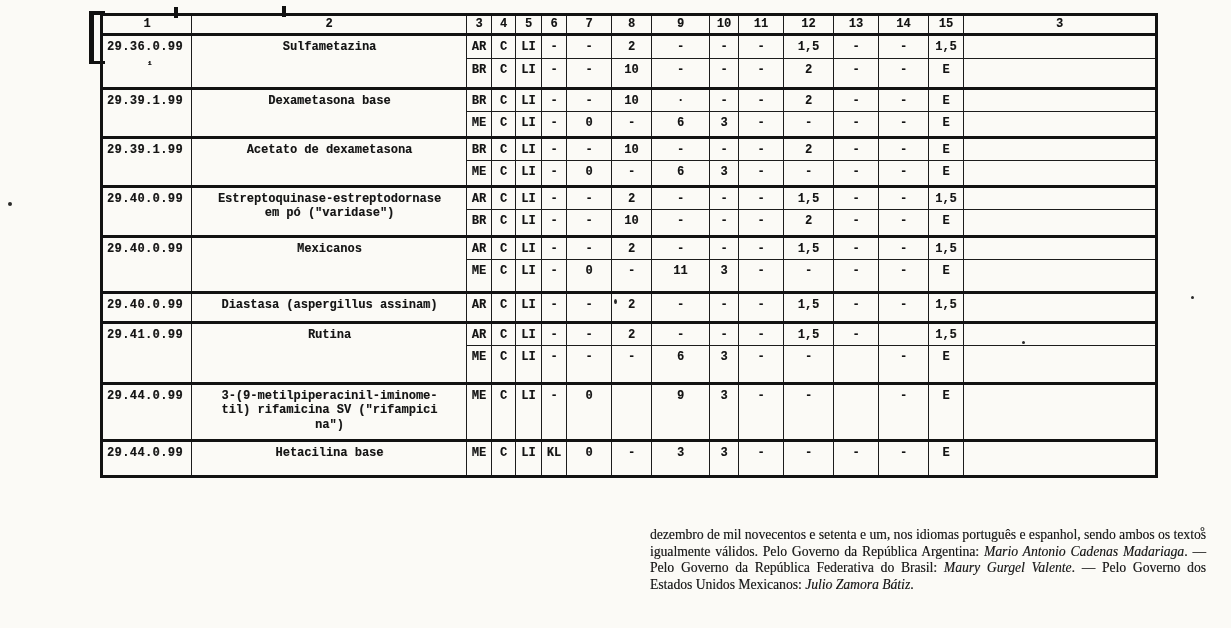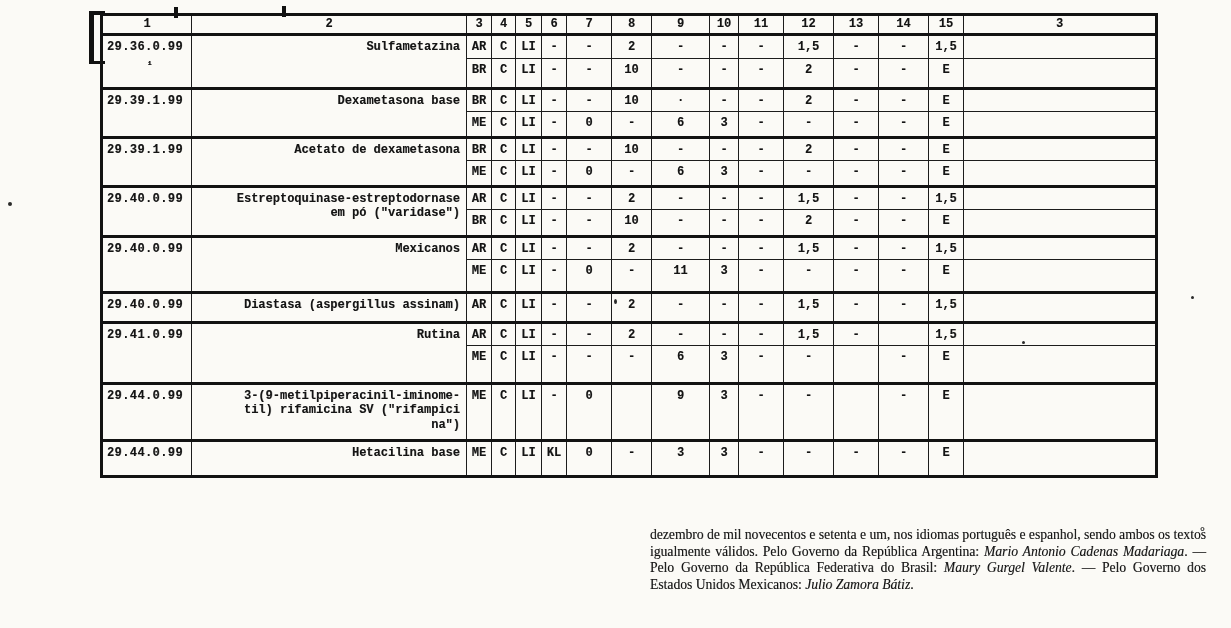--- a/index.html
+++ b/index.html
@@ -19,21 +19,21 @@
     border:1.6px solid #1c1c1c;
     font:700 12px/1.2 "Liberation Mono",monospace;
     color:#141414;padding:0;overflow:hidden;
   }
   .tariff thead th{
     height:17px;text-align:center;vertical-align:middle;
     border-bottom:3px solid #121212;font-size:12px;
   }
   tr.group-start td{border-top:3px solid #121212;}
   td.code-cell{vertical-align:top;text-align:center;padding:4px 8px 0 4px;letter-spacing:0.4px;}
-  td.name-cell{vertical-align:top;text-align:right;padding:4px 6px 0 7px;white-space:pre-wrap;}
+  td.name-cell{vertical-align:top;text-align:center;padding:4px 6px 0 7px;white-space:pre-wrap;}
   td.val-cell{text-align:center;vertical-align:top;padding-top:4px;}
   .code-note{font-size:10px;padding:6px 0 0 10px;}
   
   .bracket{position:absolute;left:89px;top:11px;width:11px;height:46px;
     border-left:5px solid #111;border-top:4px solid #111;border-bottom:3px solid #111;}
   .tick{position:absolute;width:4px;height:11px;background:#111;}
   .speck{position:absolute;background:#2a2a2a;border-radius:50%;}
   
   .footer-col{
     position:absolute;top:527px;

